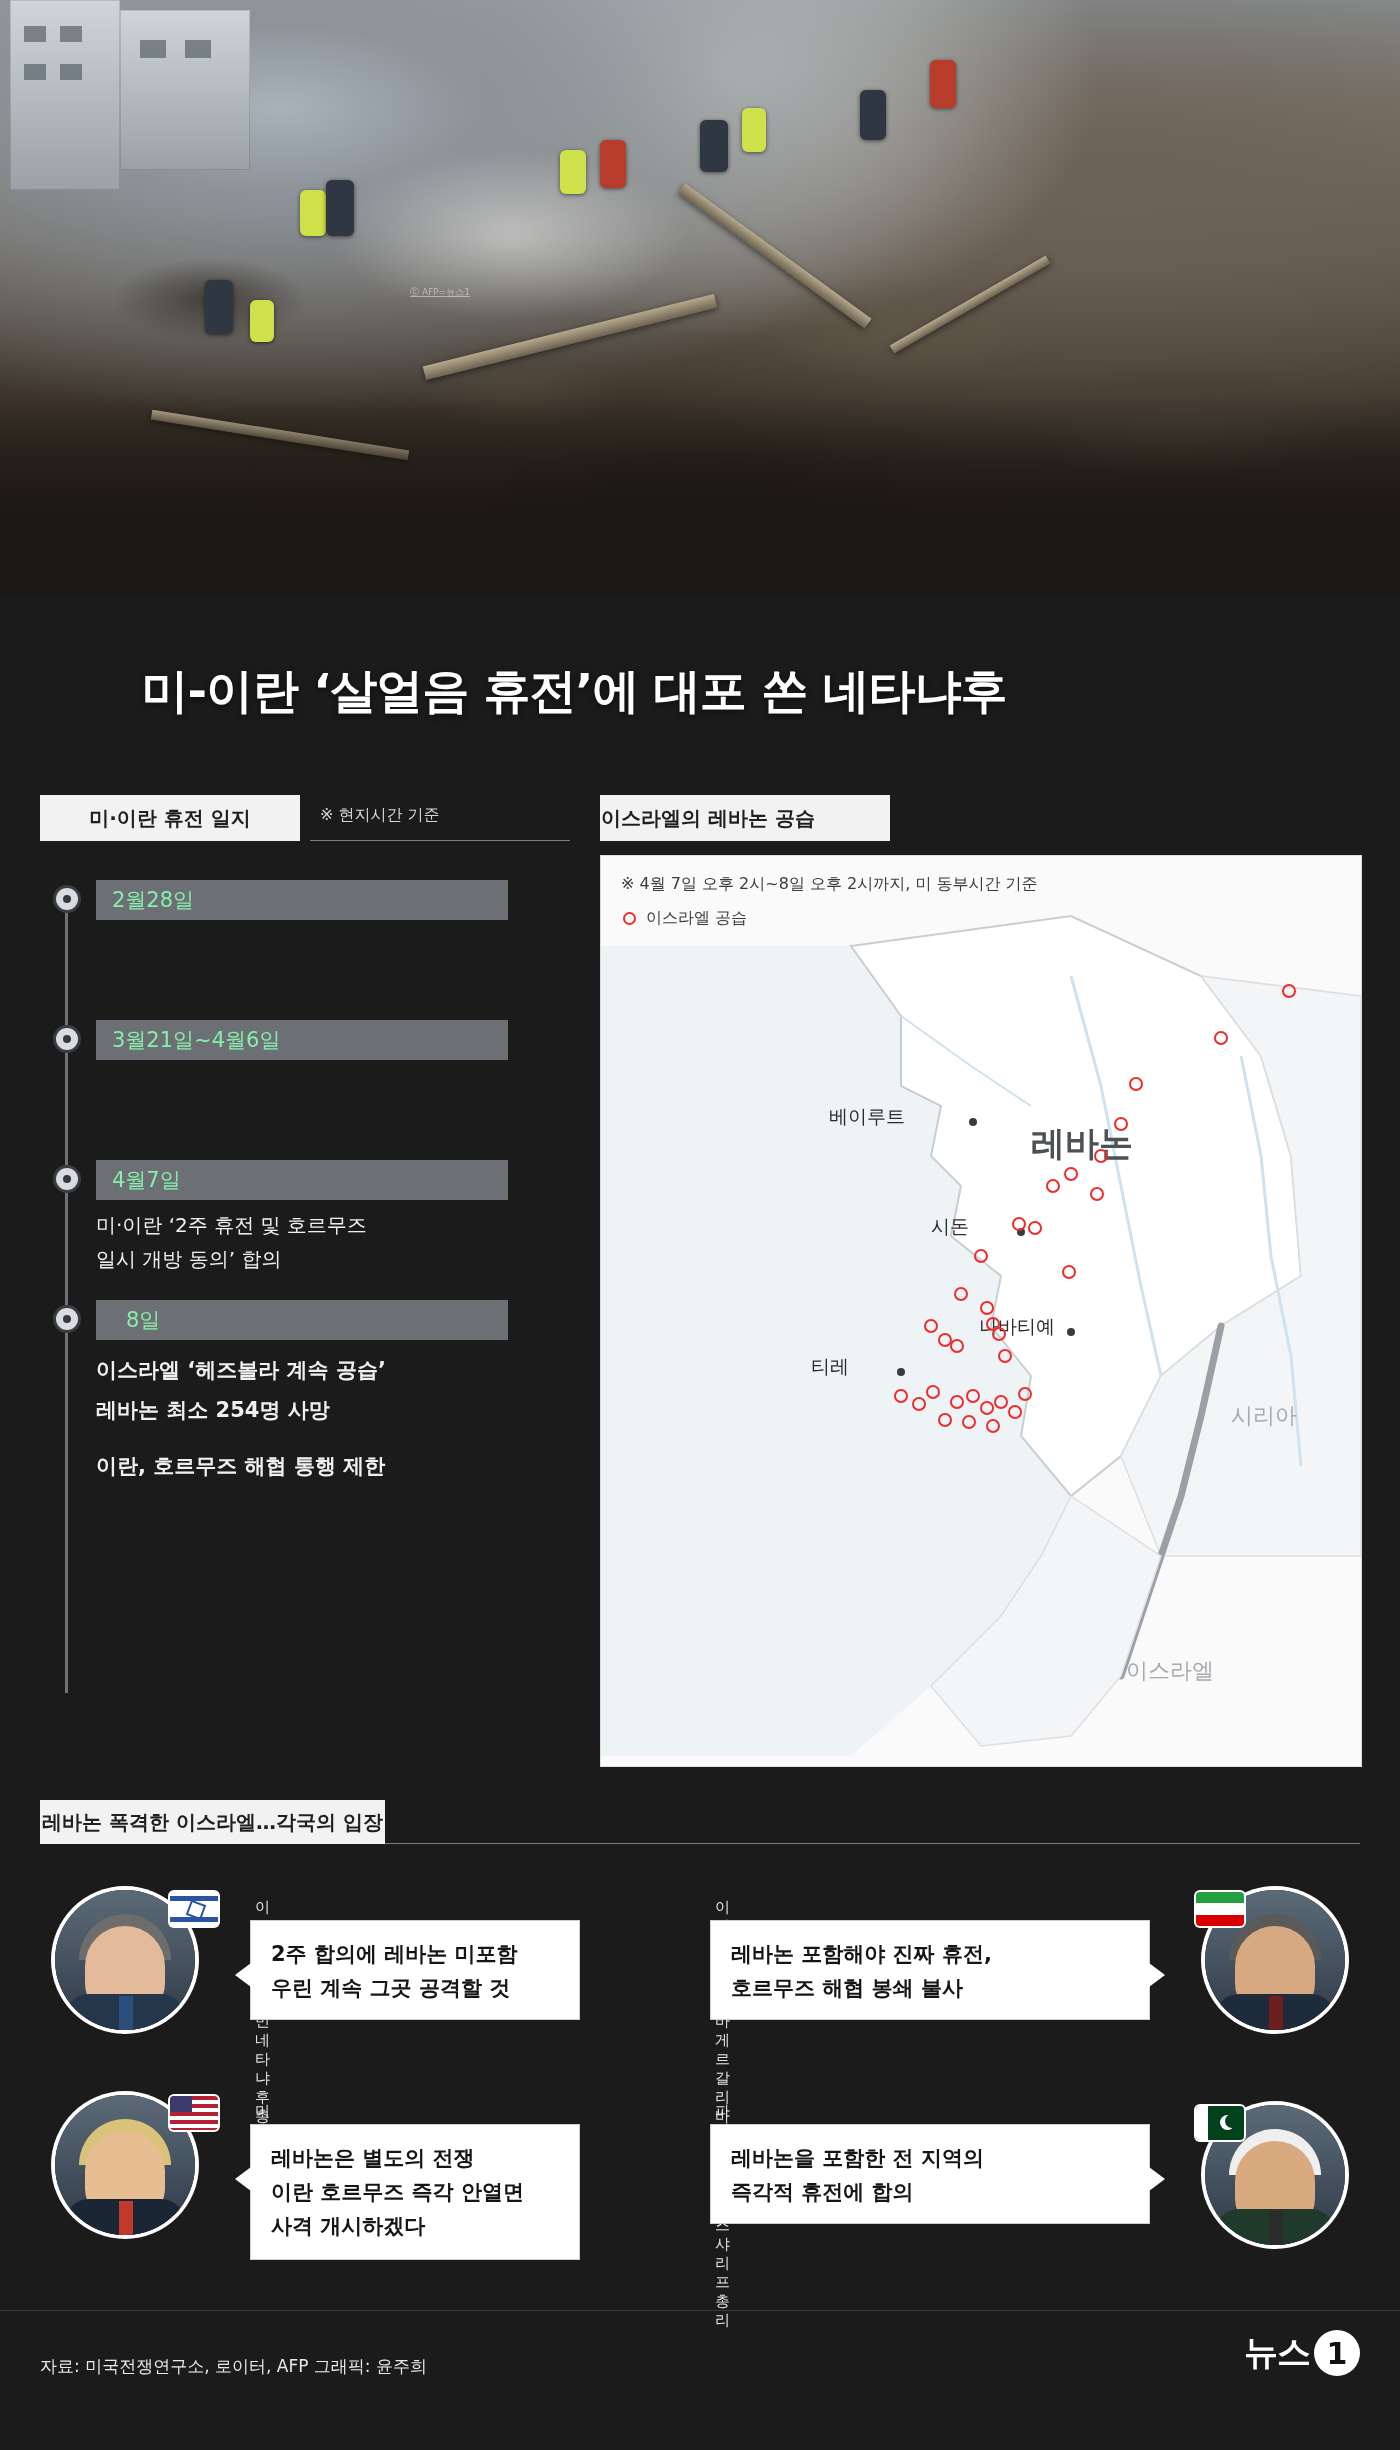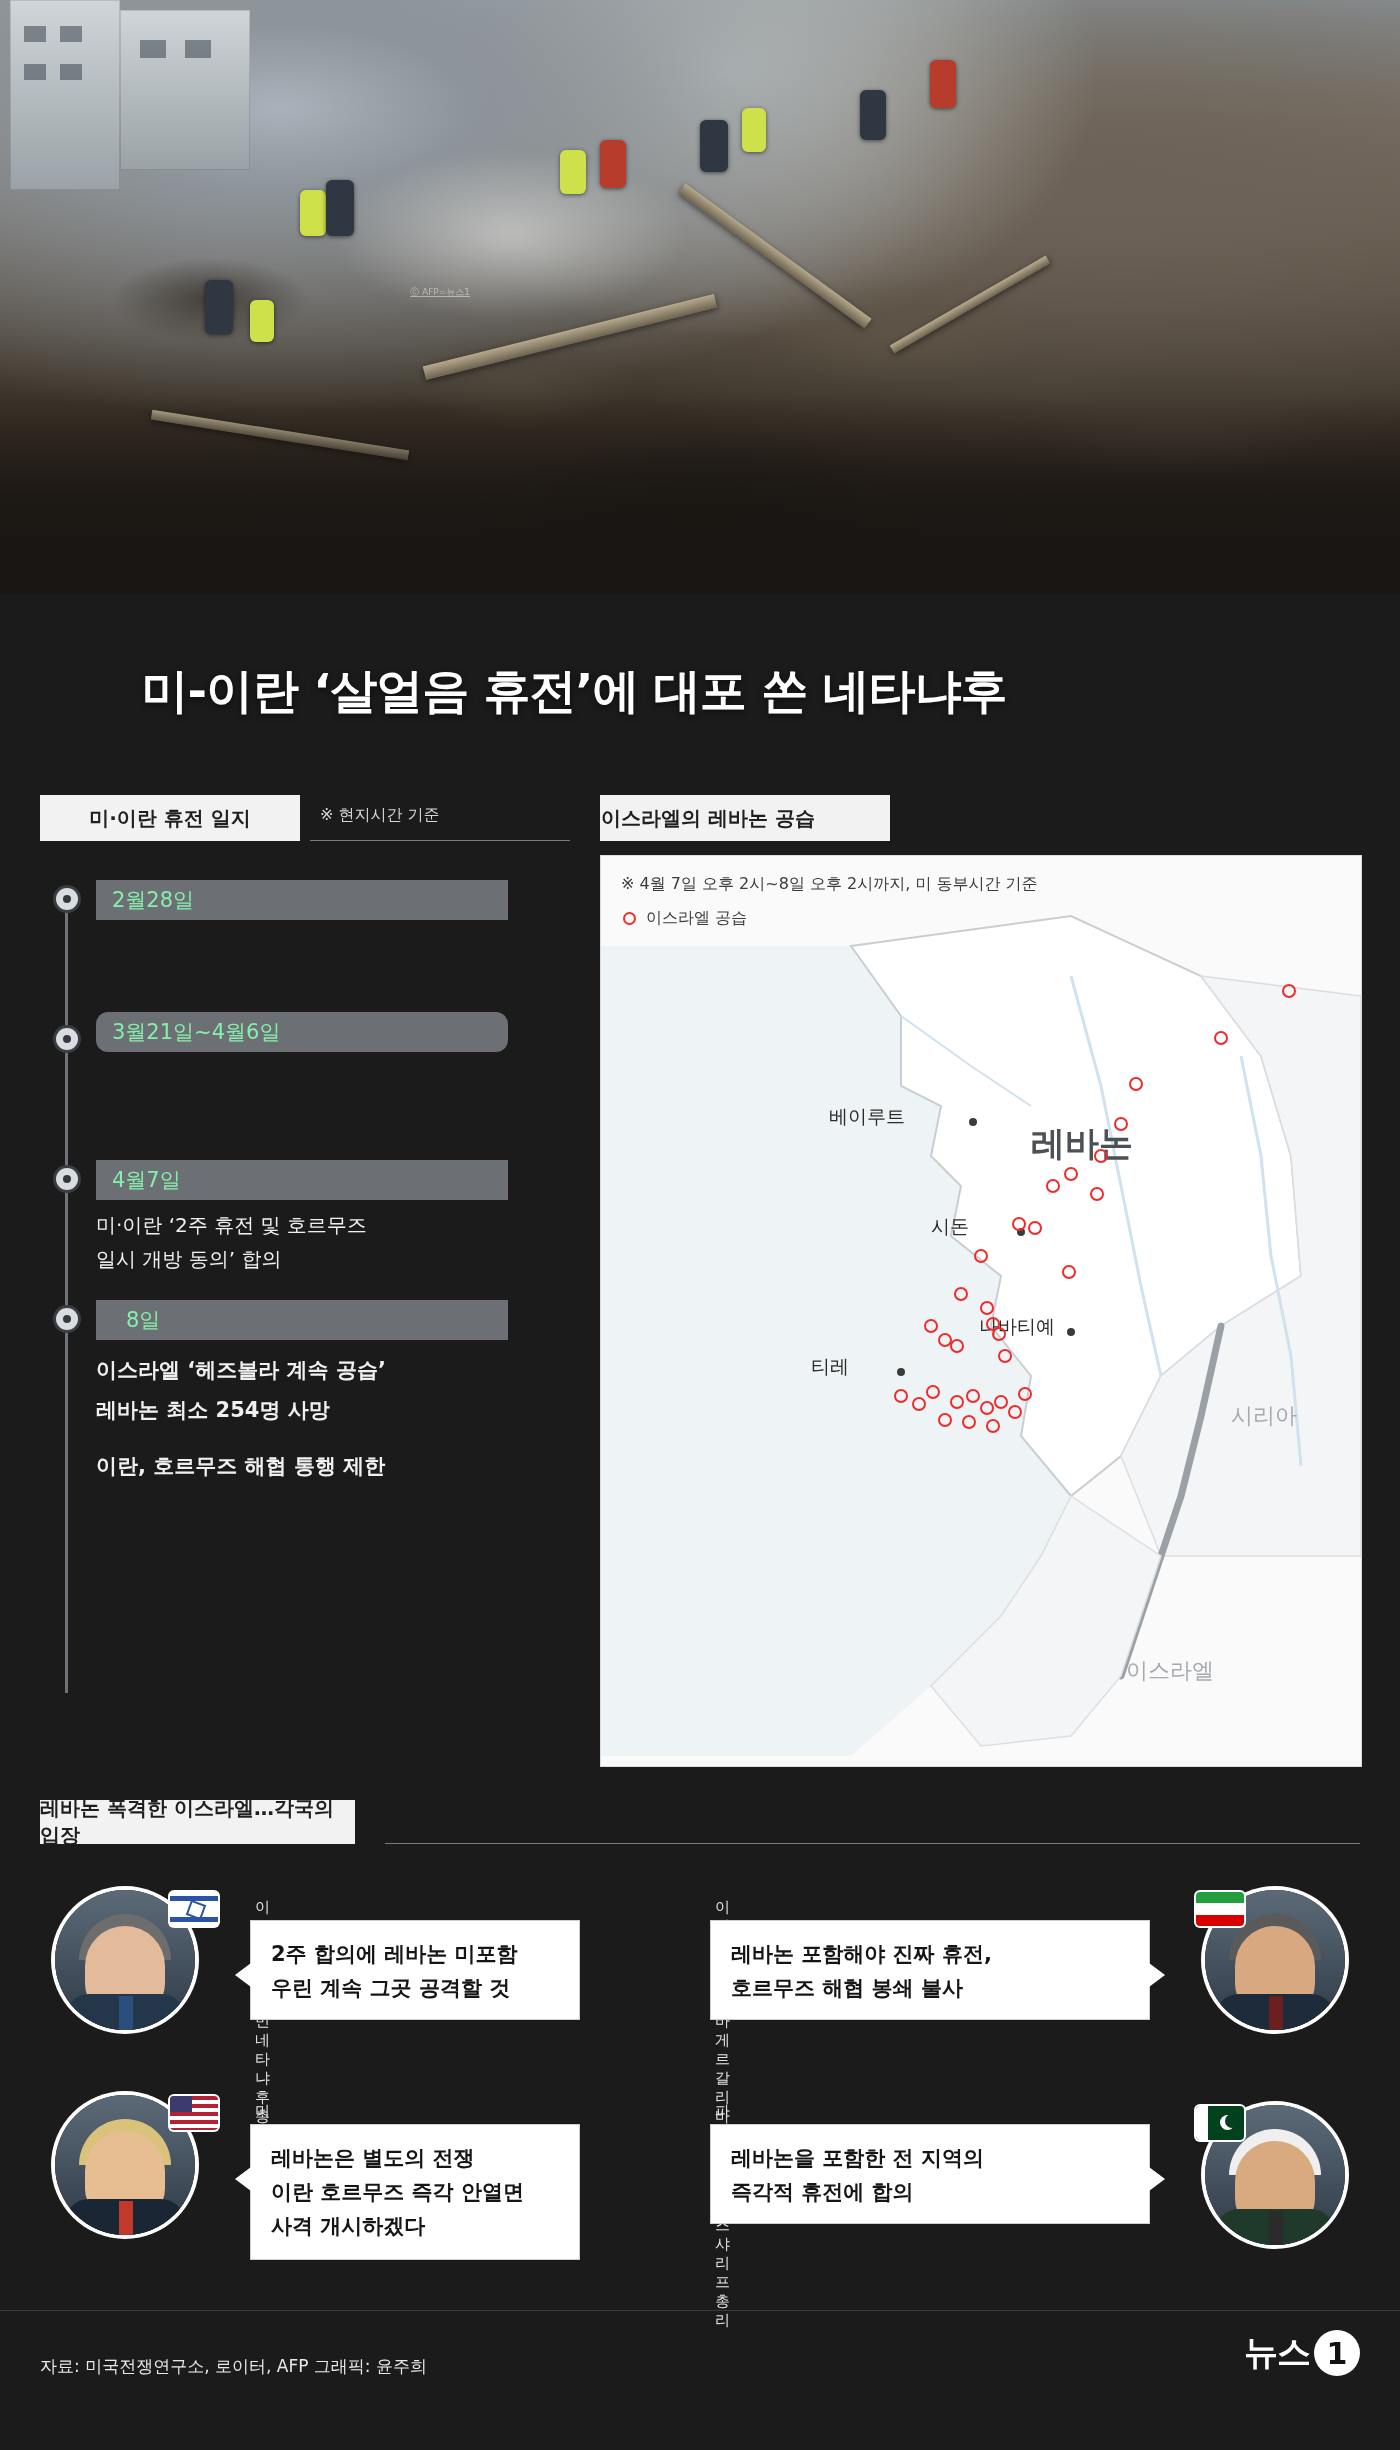--- a/index.html
+++ b/index.html
@@ -98,21 +98,21 @@
 
   .sea{position:absolute;left:0;top:0;width:760px;height:910px;background:#fafafa;}
   .lebanon-label{position:absolute;left:430px;top:265px;font-size:34px;font-weight:bold;color:#4d5155;}
   .syria-label{position:absolute;left:630px;top:545px;font-size:22px;color:#a6aaae;}
   .israel-label{position:absolute;left:525px;top:800px;font-size:22px;color:#a6aaae;}
   .city{position:absolute;font-size:19px;color:#2b2b2b;}
   .map-strike{position:absolute;width:14px;height:14px;border-radius:50%;border:2.5px solid #ef2b2b;box-sizing:border-box;background:transparent;}
 
   
   .rx-head{
-    position:absolute;left:40px;top:1800px;width:315px;height:44px;
+    position:absolute;left:40px;top:1800px;width:345px;height:44px;
     background:#f2f2f2;color:#1f1f1f;font-size:20px;font-weight:bold;
     display:flex;align-items:center;justify-content:center;
   }
   .rx-line{position:absolute;left:385px;top:1843px;width:975px;height:1px;background:#7c7c7c;}
 
   .rx{position:absolute;}
   .avatar{
     position:absolute;width:140px;height:140px;border-radius:50%;
     background:linear-gradient(180deg,#5c6a78,#2f3a46);
     box-shadow:0 0 0 4px #fff;
@@ -184,21 +184,21 @@
     <div class="tl-axis"></div>
 
     <div class="tl-node" style="top:8px;">
         <i></i>
       </div>
     <div class="tl-date" style="top:0px;">2월28일</div>
 
     <div class="tl-node" style="top:148px;">
         <i></i>
       </div>
-    <div class="tl-date" style="top:132px;border-radius:12px;">3월21일~4월6일</div>
+    <div class="tl-date" style="top:140px;">3월21일~4월6일</div>
 
     <div class="tl-node" style="top:288px;">
         <i></i>
       </div>
     <div class="tl-date" style="top:280px;">4월7일</div>
     <div class="tl-body" style="top:328px;">
       <div>미·이란 ‘2주 휴전 및 호르무즈</div>
       <div>일시 개방 동의’ 합의</div>
     </div>
 

